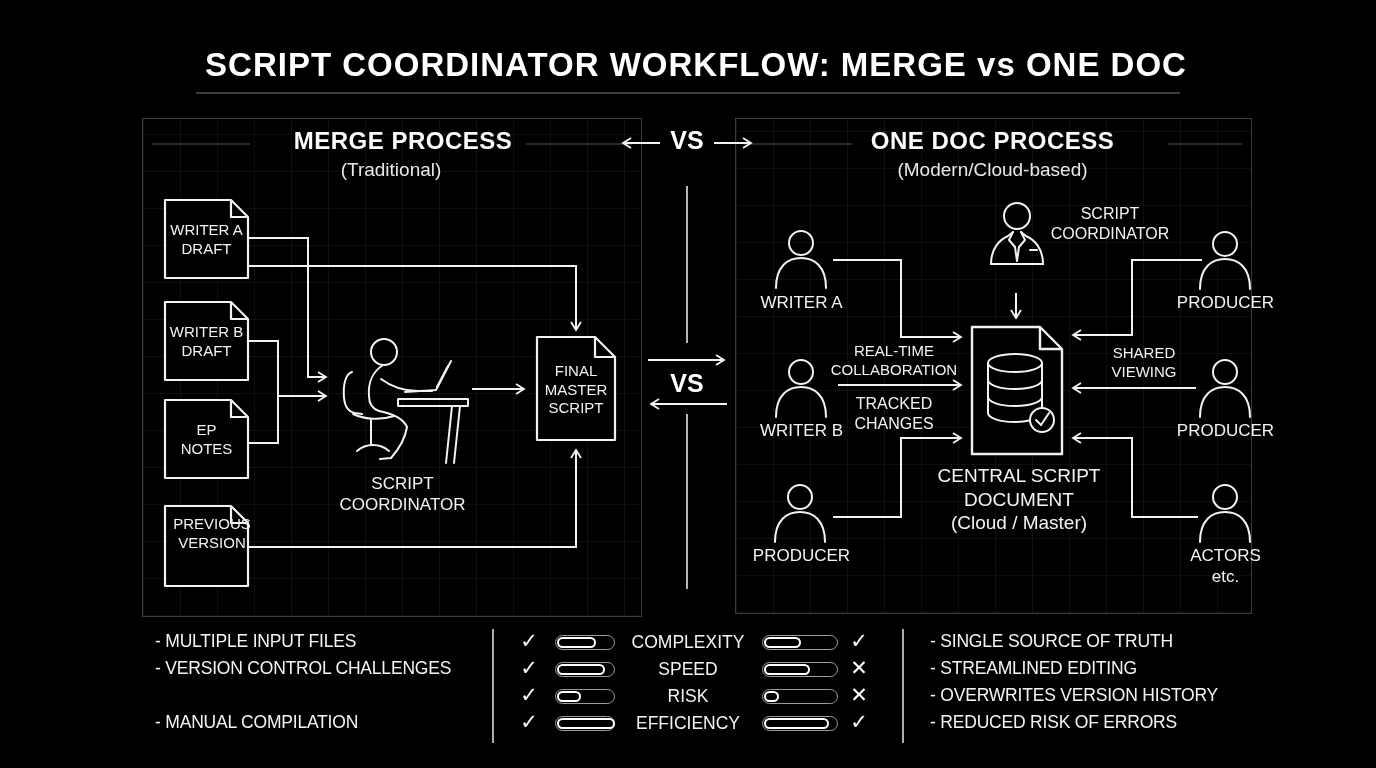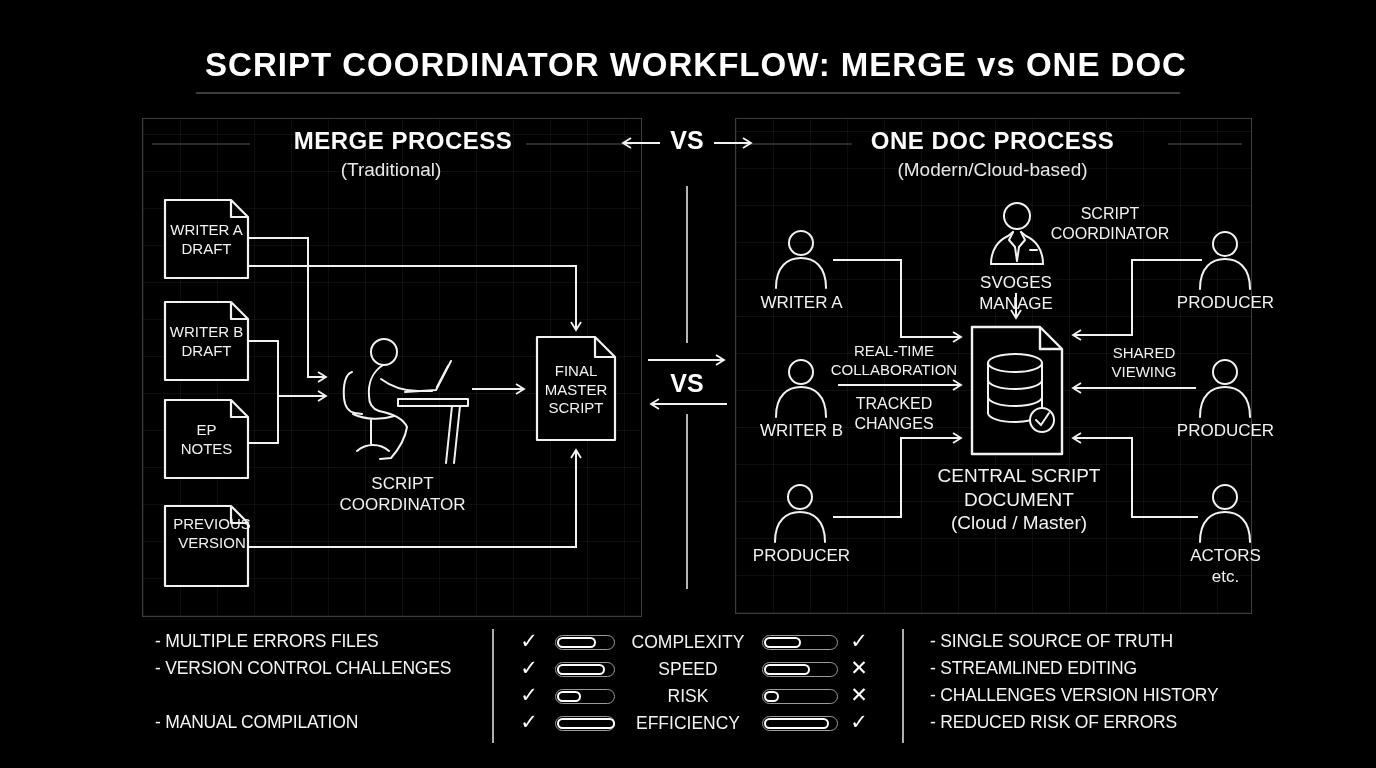--- a/index.html
+++ b/index.html
@@ -187,45 +187,44 @@
   <div class="lbl" style="left:165px;top:515px;width:94px;font-size:15px;">PREVIOUS
 VERSION</div>
   <div class="lbl" style="left:325px;top:473px;width:155px;font-size:17px;">SCRIPT
 COORDINATOR</div>
   <div class="lbl" style="left:537px;top:362px;width:78px;font-size:15px;">FINAL
 MASTER
 SCRIPT</div>
 
   <div class="lbl" style="left:1048px;top:204px;width:124px;font-size:16px;">SCRIPT
 COORDINATOR</div>
-  <div class="lbl" style="left:941px;top:272px;width:150px;font-size:17px;">SVOGES MANAGE</div>
   <div class="lbl" style="left:744px;top:292px;width:115px;font-size:17px;">WRITER A</div>
   <div class="lbl" style="left:744px;top:420px;width:115px;font-size:17px;">WRITER B</div>
   <div class="lbl" style="left:744px;top:545px;width:115px;font-size:17px;">PRODUCER</div>
   <div class="lbl" style="left:1168px;top:292px;width:115px;font-size:17px;">PRODUCER</div>
   <div class="lbl" style="left:1168px;top:420px;width:115px;font-size:17px;">PRODUCER</div>
   <div class="lbl" style="left:1168px;top:545px;width:115px;font-size:17px;">ACTORS
 etc.</div>
   <div class="lbl" style="left:828px;top:342px;width:132px;font-size:15px;">REAL-TIME
 COLLABORATION</div>
   <div class="lbl" style="left:838px;top:394px;width:112px;font-size:16px;">TRACKED
 CHANGES</div>
   <div class="lbl" style="left:1098px;top:344px;width:92px;font-size:15px;">SHARED
 VIEWING</div>
   <div class="lbl" style="left:930px;top:464px;width:178px;font-size:19px;">CENTRAL SCRIPT
 DOCUMENT
 (Cloud / Master)</div>
 
-  <div class="pt" style="left:155px;top:631px;">- MULTIPLE ERRORS FILES</div>
+  <div class="pt" style="left:155px;top:631px;">- MULTIPLE INPUT FILES</div>
   <div class="pt" style="left:155px;top:658px;">- VERSION CONTROL CHALLENGES</div>
   <div class="pt" style="left:155px;top:712px;">- MANUAL COMPILATION</div>
 
   <div class="pt" style="left:930px;top:631px;">- SINGLE SOURCE OF TRUTH</div>
   <div class="pt" style="left:930px;top:658px;">- STREAMLINED EDITING</div>
-  <div class="pt" style="left:930px;top:685px;">- CHALLENGES VERSION HISTORY</div>
+  <div class="pt" style="left:930px;top:685px;">- OVERWRITES VERSION HISTORY</div>
   <div class="pt" style="left:930px;top:712px;">- REDUCED RISK OF ERRORS</div>
 
   <div class="mark" style="left:514px;top:629px;">✓</div>
   <div class="slider" style="left:555px;top:635px;width:60px;">
       <div class="fill" style="width: 68%;"></div>
     </div>
   <div class="lbl" style="left:620px;top:632px;width:136px;font-size:17.5px;">COMPLEXITY</div>
   <div class="slider" style="left:762px;top:635px;width:76px;">
       <div class="fill" style="width: 50%;"></div>
     </div>

